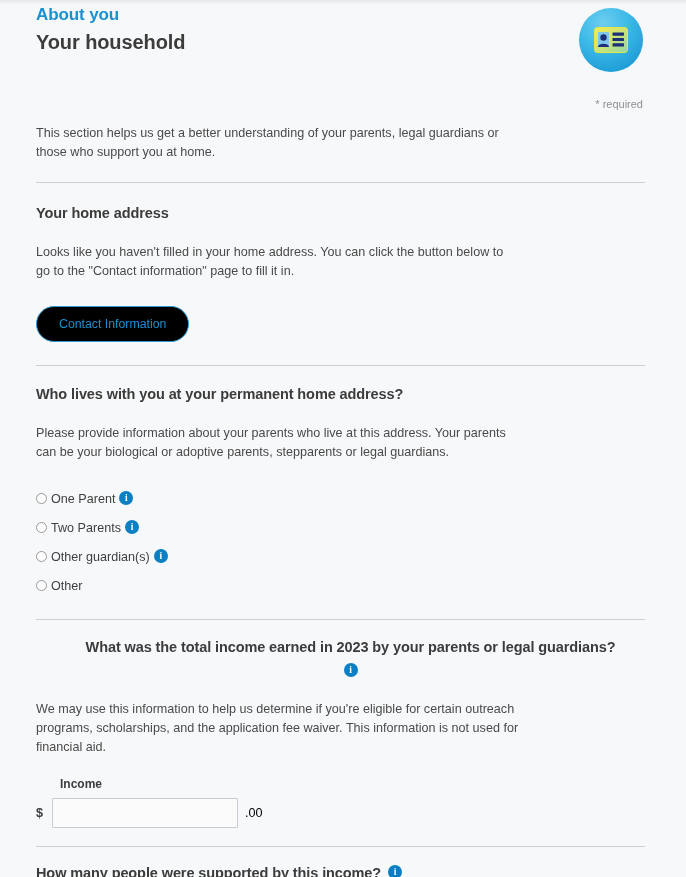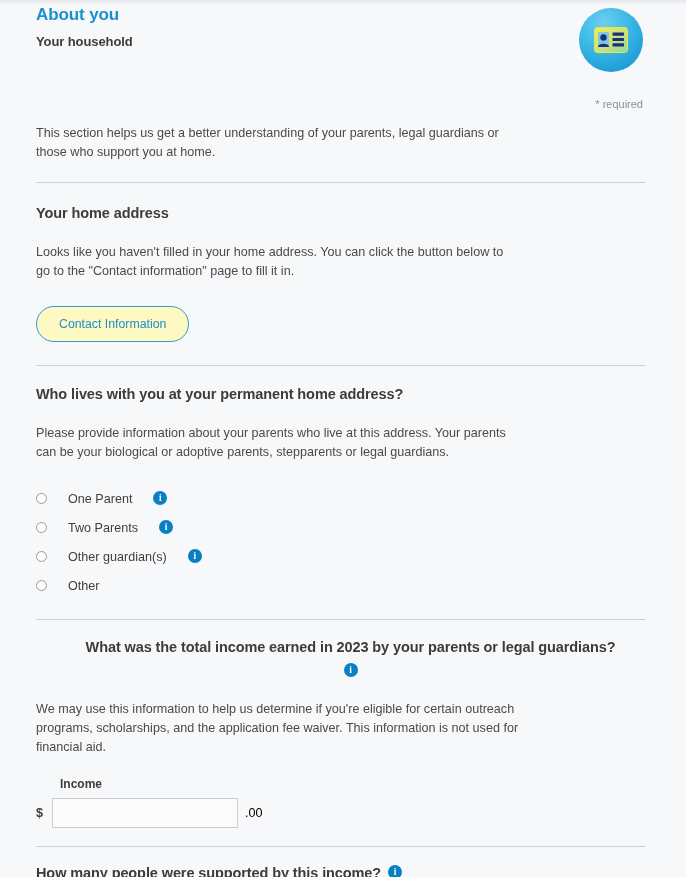--- a/index.html
+++ b/index.html
@@ -38,21 +38,21 @@
   }
   .eyebrow {
     font-size: 17px;
     font-weight: bold;
     color: #1a90d0;
     letter-spacing: -0.1px;
     line-height: 22px;
     margin: 0;
   }
   .page-title {
-    font-size: 13px;
+    font-size: 20px;
     font-weight: bold;
     color: #3c3c3c;
     line-height: 24px;
     margin: 4px 0 0 0;
     letter-spacing: -0.1px;
   }
   .header-badge {
     position: absolute;
     top: 8px;
     right: 22px;
@@ -125,39 +125,39 @@
     cursor: pointer;
     position: relative;
     top: -1px;
   }
 
   
   .pill-button {
     display: inline-block;
     border: 1px solid #2c9bd6;
     border-radius: 22px;
-    background: #fef9c3;
+    background: #000000;
     color: #1a8fd0;
     font-size: 12.3px;
     font-family: "Liberation Sans", sans-serif;
     padding: 9px 22px;
     cursor: pointer;
     line-height: 16px;
   }
 
   
   .radio-list {
     margin: 0;
     padding: 0;
     list-style: none;
   }
   .radio-row {
     display: flex;
     align-items: center;
-    gap: 21px;
+    gap: 4px;
     height: 29px;
     cursor: pointer;
     text-align: center;
   }
   .radio-mark {
     width: 11px;
     height: 11px;
     min-width: 11px;
     border-radius: 50%;
     border: 1px solid #9a9a9a;

